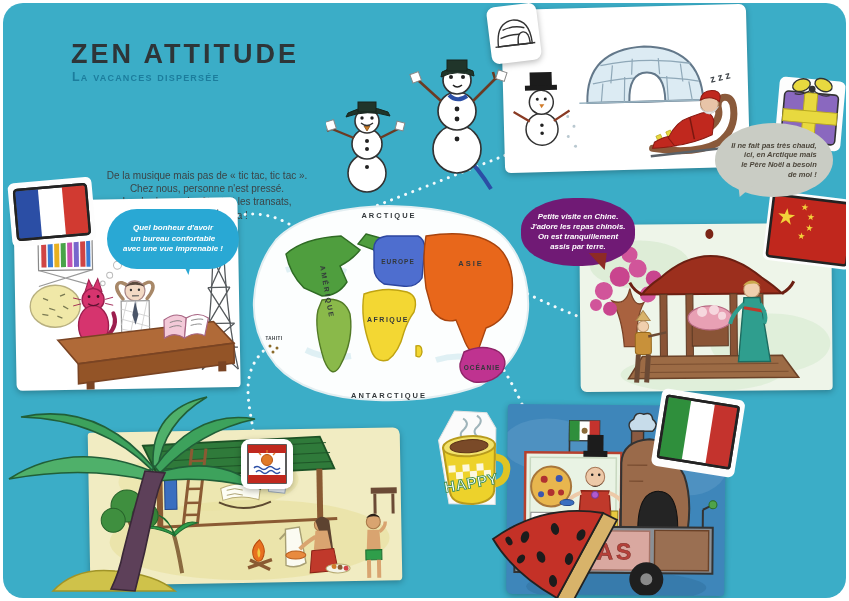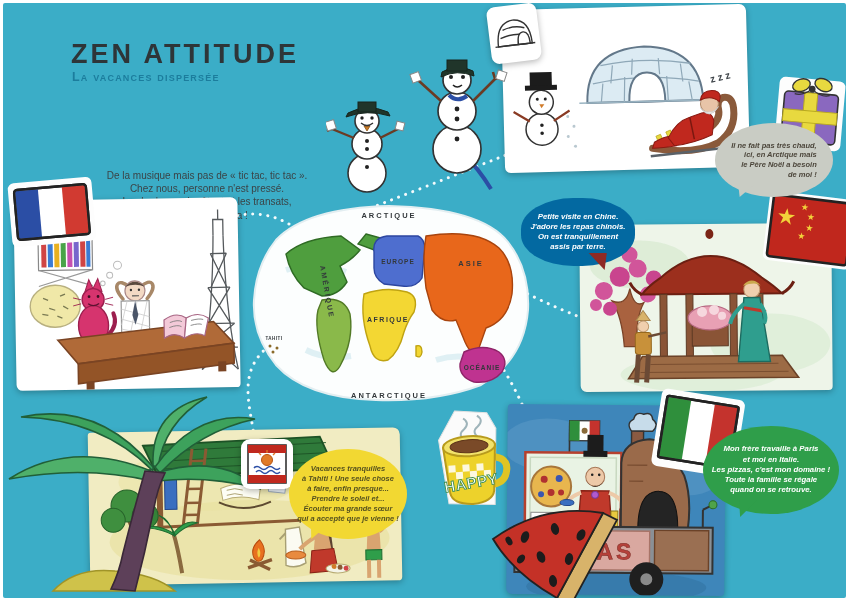--- a/index.html
+++ b/index.html
@@ -1,31 +1,31 @@
 <!DOCTYPE html>
 <html><head>
 <meta charset="utf-8">
 <style>
   html,body{margin:0;padding:0;background:#ffffff;}
   #page{position:relative;width:849px;height:601px;background:#ffffff;font-family:"Liberation Sans",sans-serif;overflow:hidden;}
-  #canvas{position:absolute;left:3px;top:3px;right:3px;bottom:3px;background:#3badc7;border-radius:2px;overflow:hidden;}
+  #canvas{position:absolute;left:3px;top:3px;right:3px;bottom:3px;background:#3badc7;border-radius:20px;overflow:hidden;}
   .abs{position:absolute;}
   .paper{position:absolute;background:#ffffff;box-shadow:0 2px 6px rgba(0,0,0,.28);border-radius:3px 7px 4px 6px;}
   
   #title{position:absolute;left:68px;top:36px;font-size:27px;font-weight:bold;letter-spacing:3px;color:#2e3538;}
   #subtitle{position:absolute;left:69px;top:67px;font-size:12.5px;font-weight:bold;letter-spacing:1.2px;color:#1c7d9d;font-variant:small-caps;}
   .para{position:absolute;left:69px;width:270px;font-size:10px;line-height:13.2px;color:#3b4447;white-space:pre-line;}
   
   .bubble{position:absolute;display:flex;align-items:center;justify-content:center;text-align:center;font-style:italic;font-weight:bold;white-space:pre-line;z-index:30;}
   .bubble:after{content:"";position:absolute;width:0;height:0;border:9px solid transparent;}
   #bub-paris{left:104px;top:206px;width:132px;height:60px;background:#29a8d4;color:#fff;font-size:8px;line-height:1.32;border-radius:30px;}
   #bub-paris:after{bottom:-15px;left:58%;border-top:18px solid #29a8d4;border-left-width:3px;border-right-width:10px;transform:skewX(18deg);}
   #bub-arctic{left:712px;top:120px;width:118px;height:74px;background:#c9ccc4;color:#4c463b;font-size:7.5px;line-height:1.3;border-radius:50%;text-align:right;}
   #bub-arctic:after{bottom:-9px;left:14%;border-top:14px solid #c9ccc4;transform:skewX(-28deg);}
-  #bub-china{left:518px;top:195px;width:114px;height:68px;background:#0369a1;color:#fff;font-size:7.8px;line-height:1.3;border-radius:46%;}
+  #bub-china{left:518px;top:195px;width:114px;height:68px;background:#701a75;color:#fff;font-size:7.8px;line-height:1.3;border-radius:46%;}
   #bub-china:after{bottom:-13px;right:20%;border-top:17px solid #8e2a25;transform:skewX(22deg);}
   #bub-tahiti{left:286px;top:446px;width:118px;height:90px;background:#f2d832;color:#55511f;font-size:7.5px;line-height:1.32;border-radius:50%;}
   #bub-tahiti:after{bottom:-9px;left:13%;border-top:15px solid #f2d832;transform:skewX(-30deg);}
   #bub-italy{left:700px;top:423px;width:136px;height:88px;background:#2f9e4a;color:#fff;font-size:7.8px;line-height:1.32;border-radius:50%;}
   #bub-italy:after{bottom:-12px;left:22%;border-top:17px solid #2f9e4a;transform:skewX(-25deg);}
   svg{display:block;}
   .mapLabel{font-family:"Liberation Sans",sans-serif;font-weight:bold;fill:#33383b;}
 </style>
 </head>
 <body>
@@ -490,34 +490,26 @@
       <ellipse cx="70" cy="28" rx="4" ry="6" transform="rotate(-15 70 28)"></ellipse>
       <ellipse cx="96" cy="34" rx="4" ry="6" transform="rotate(28 96 34)"></ellipse>
       <ellipse cx="56" cy="56" rx="4" ry="6" transform="rotate(-24 56 56)"></ellipse>
       <ellipse cx="84" cy="58" rx="4" ry="6" transform="rotate(12 84 58)"></ellipse>
       <ellipse cx="36" cy="58" rx="3.4" ry="5" transform="rotate(40 36 58)"></ellipse>
       <ellipse cx="68" cy="80" rx="4" ry="6" transform="rotate(-8 68 80)"></ellipse>
       <ellipse cx="24" cy="40" rx="3" ry="4.6" transform="rotate(-30 24 40)"></ellipse>
     </g>
   </svg>
 
+  <div class="bubble" id="bub-paris">Quel bonheur d'avoir
+un bureau confortable
+avec une vue imprenable !</div>
   <div class="bubble" id="bub-arctic">Il ne fait pas très chaud,
 ici, en Arctique mais
 le Père Noël a besoin
 de moi !</div>
   <div class="bubble" id="bub-china">Petite visite en Chine.
 J'adore les repas chinois.
 On est tranquillement
 assis par terre.</div>
-  <div class="bubble" id="bub-tahiti">Vacances tranquilles
-à Tahiti ! Une seule chose
-à faire, enfin presque...
-Prendre le soleil et...
-Écouter ma grande sœur
-qui a accepté que je vienne !</div>
-  <div class="bubble" id="bub-italy">Mon frère travaille à Paris
-et moi en Italie.
-Les pizzas, c'est mon domaine !
-Toute la famille se régale
-quand on se retrouve.</div>
 
 </div>
 </div>
 
 </body></html>

